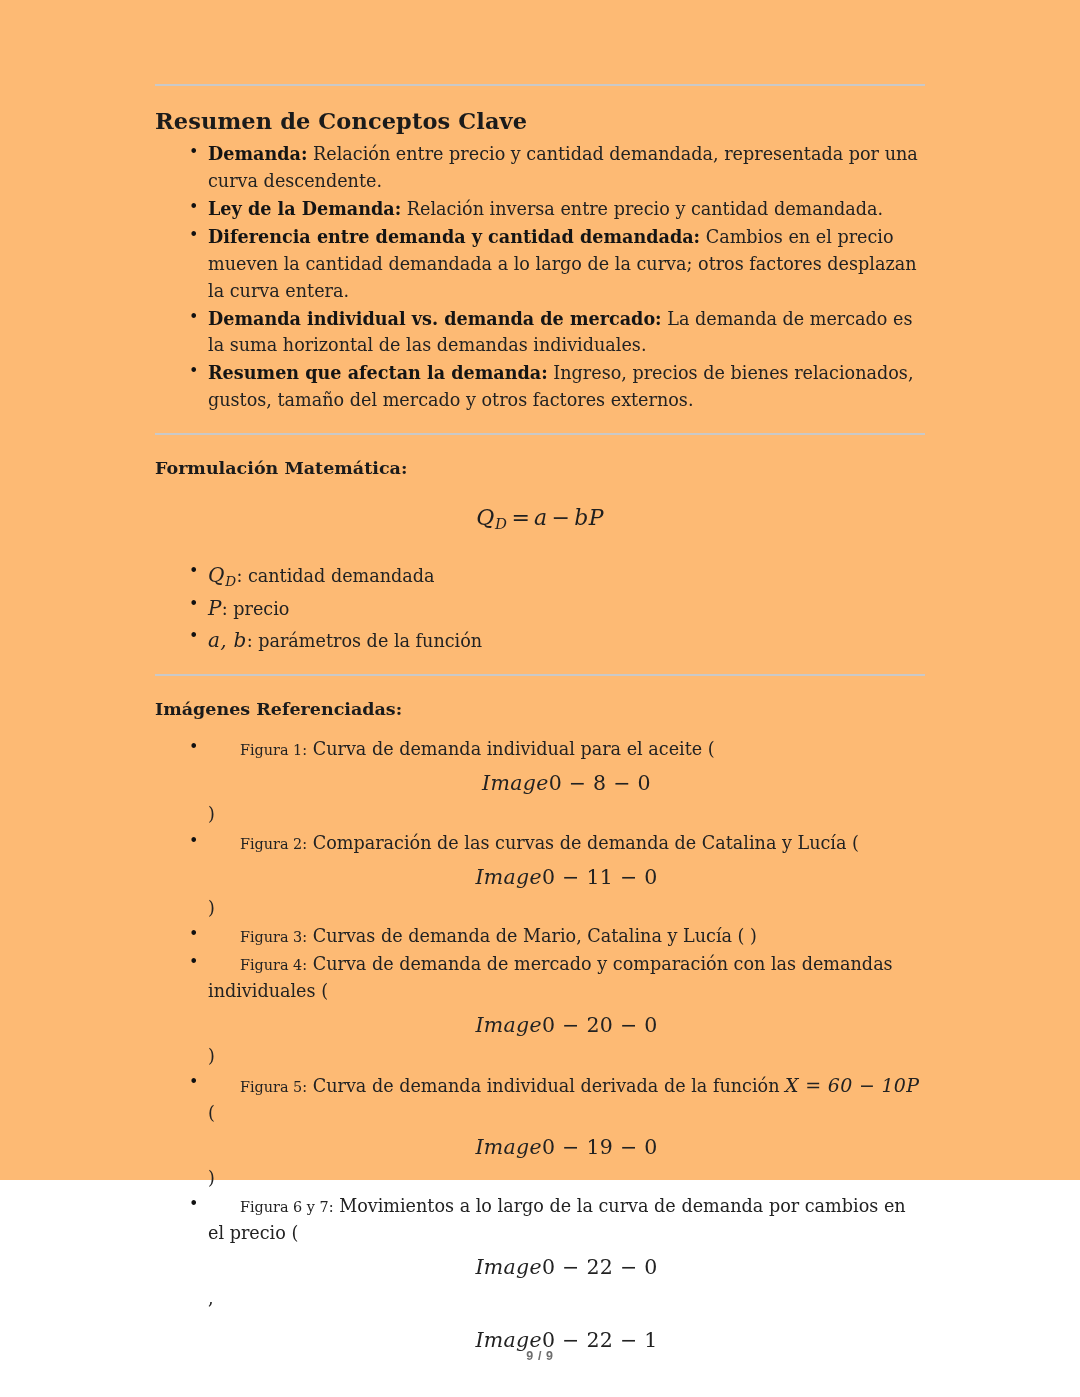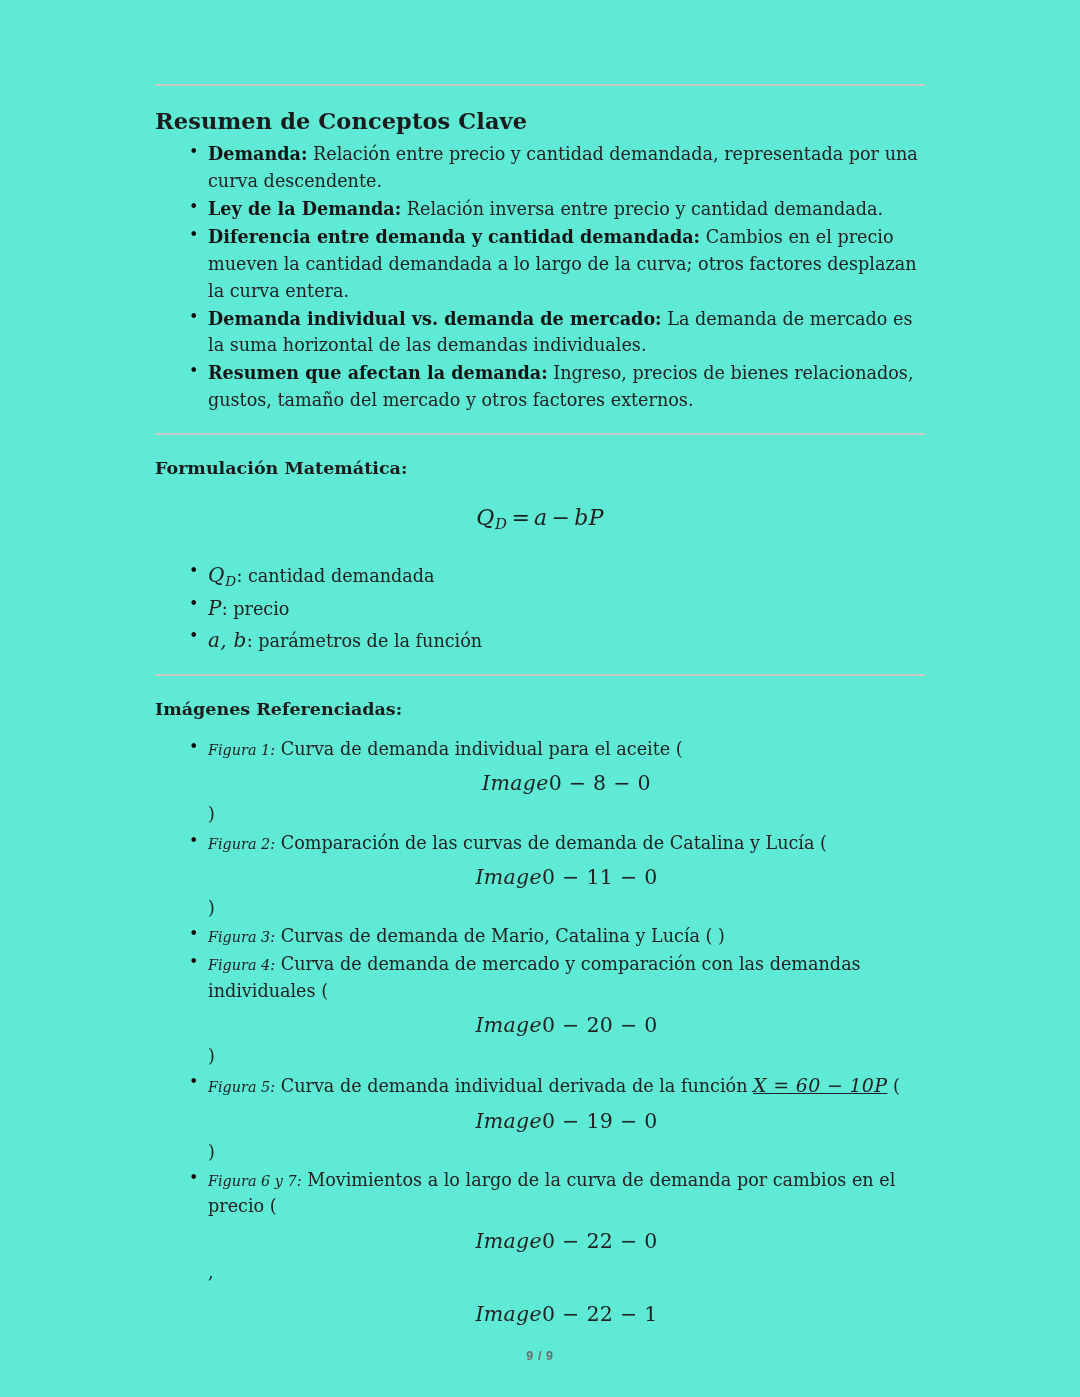--- a/index.html
+++ b/index.html
@@ -14,22 +14,22 @@
     color: #1f1f1f;
     -webkit-font-smoothing: antialiased;
     position: relative;
     overflow: hidden;
   }
 
   .page {
     position: absolute;
     left: 0; top: 0;
     width: 1080px;
-    height: 1397px;
-    background: #5eead4;
+    height: 1180px;
+    background: #fdba74;
   }
 
   .content {
     position: absolute;
     left: 155px;
     top: 84px;
     width: 770px;
   }
 
   hr.sep {
@@ -81,40 +81,40 @@
     font-weight: bold;
     color: #141414;
   }
 
   ul.tight > li { margin-bottom: 0px; line-height: 1.62; }
 
   ul.figlist { margin-top: 14px; }
   ul.figlist > li { margin-bottom: 2px; line-height: 1.5; }
 
   .figlabel {
-    font-style: italic;
     font-size: 14.4px;
+    margin-left: 32px;
   }
 
   
   .math {
     font-family: "DejaVu Serif", "Liberation Serif", serif;
     font-style: italic;
     font-size: 20px;
     letter-spacing: 0.3px;
   }
   .math .up { font-style: normal; }
   .math .op { font-style: normal; padding: 0 4px; }
   .math sub {
     font-style: italic;
     font-size: 0.68em;
     vertical-align: -0.28em;
     padding-left: 0.5px;
   }
-  .math.inline { font-size: 19px; text-decoration: underline; }
+  .math.inline { font-size: 19px; }
 
   .mathblock {
     text-align: center;
     margin: 6px 0 2px 0;
   }
   .mathblock .math { font-size: 20.5px; }
 
   .eqmain {
     text-align: center;
     margin: 24px 0 26px 0;

